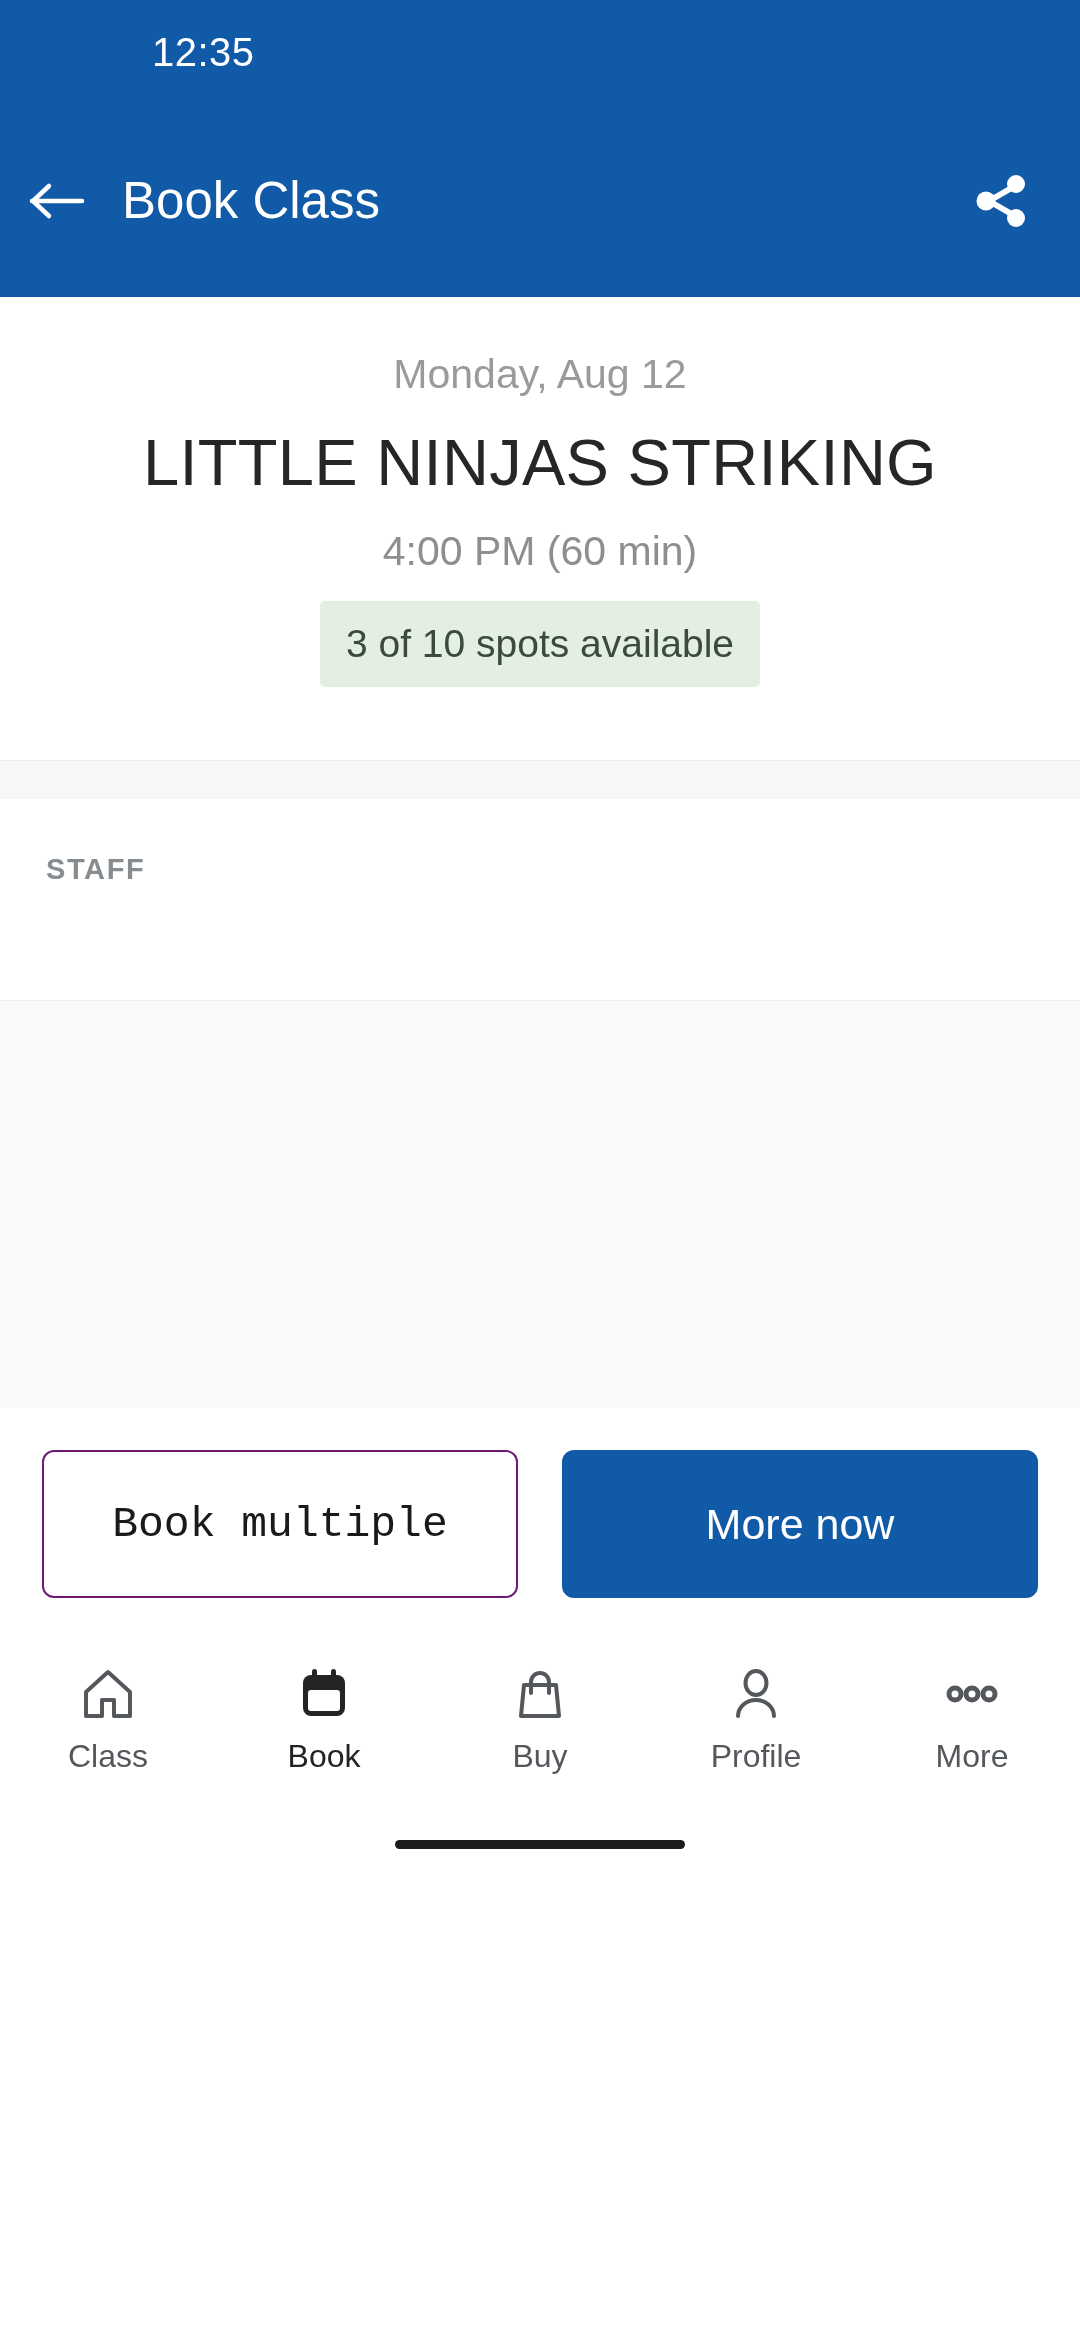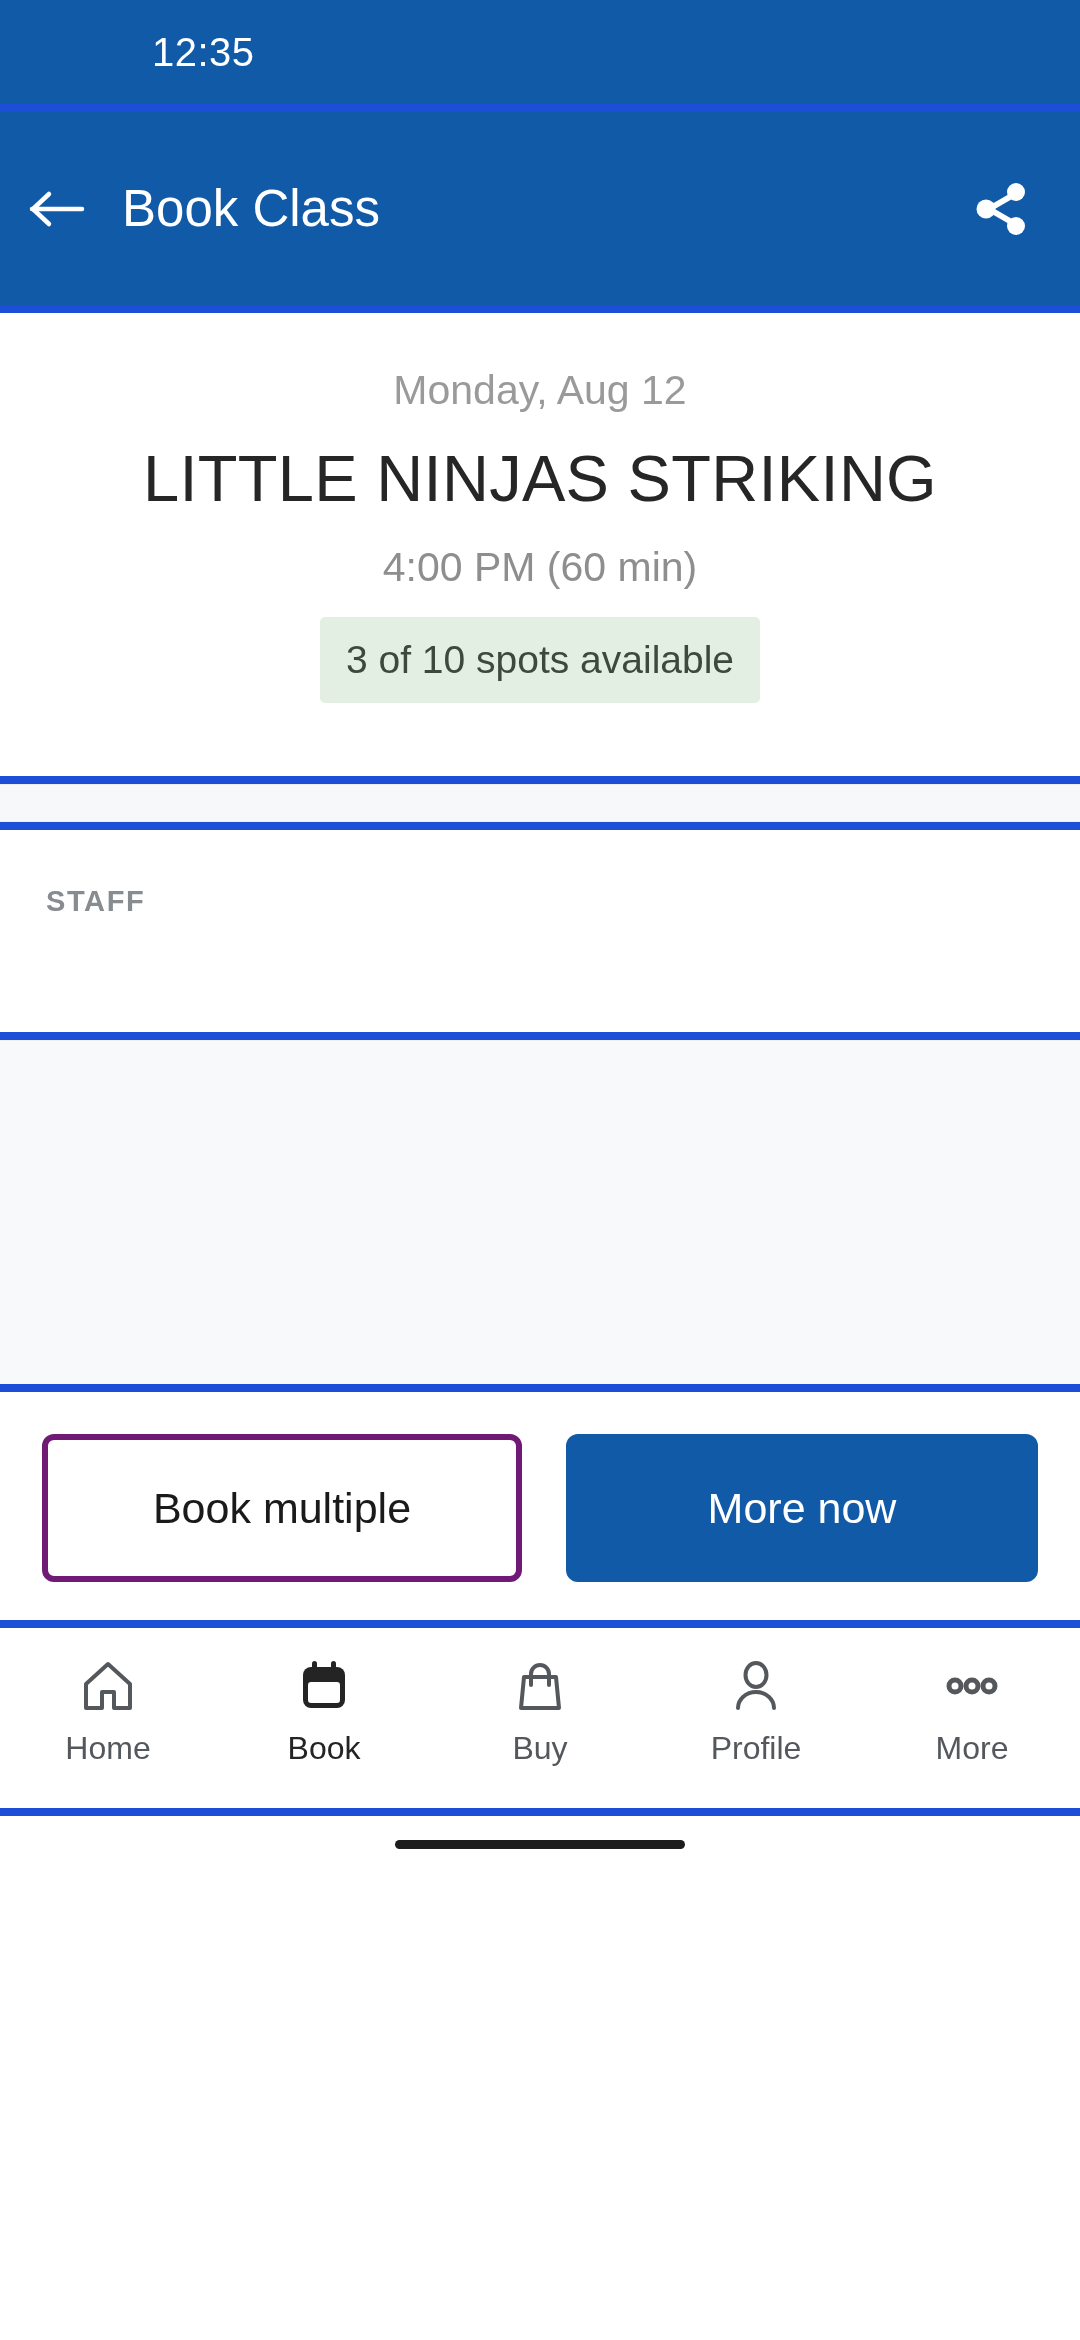--- a/index.html
+++ b/index.html
@@ -6,22 +6,21 @@
   html, body {
     width:1080px; height:2340px;
     font-family:"Liberation Sans", sans-serif;
     background:#ffffff;
     overflow:hidden;
   }
   #screen {
     position:relative;
     width:1080px; height:1872px;
     display:flex; flex-direction:column;
-    background:#1d4ed8;
-    gap:8px;
+    background:#bef264;
   }
 
   
   .statusbar {
     height:104px;
     background:#105aa8;
     display:flex; align-items:center;
     flex:0 0 auto;
   }
   .status-time {
@@ -149,22 +148,23 @@
   .btn {
     flex:1 1 0;
     height:148px;
     border-radius:12px;
     font-size:43px;
     display:flex; align-items:center; justify-content:center;
     cursor:pointer;
   }
   .btn-outline {
     background:#ffffff;
-    border:6px solid #701a75;
+    border:2px solid #701a75;
     color:#1a1a1a;
+    font-family:Liberation Mono, monospace;
   }
   .btn-primary {
     background:#115aa8;
     border:2px solid #115aa8;
     color:#ffffff;
   }
 
   
   .bottom-nav {
     background:#ffffff;
@@ -254,21 +254,21 @@
   </div>
 
   <div class="bottom-nav">
 
     <div class="nav-item">
       <div class="nav-icon">
         <svg width="56" height="56" viewBox="0 0 56 56">
           <path d="M6 26 L28 6 L50 26 L50 50 L34 50 L34 34 L22 34 L22 50 L6 50 Z" fill="none" stroke="#54585c" stroke-width="4" stroke-linejoin="round"></path>
         </svg>
       </div>
-      <div class="nav-label">Home</div>
+      <div class="nav-label">Class</div>
     </div>
 
     <div class="nav-item active">
       <div class="nav-icon">
         <svg width="56" height="56" viewBox="0 0 56 56">
           <rect x="7" y="9" width="42" height="41" rx="8" fill="#242424"></rect>
           <rect x="12" y="24" width="32" height="21" rx="3" fill="#ffffff"></rect>
           <rect x="16" y="3" width="5" height="11" rx="2.5" fill="#242424"></rect>
           <rect x="35" y="3" width="5" height="11" rx="2.5" fill="#242424"></rect>
         </svg>

